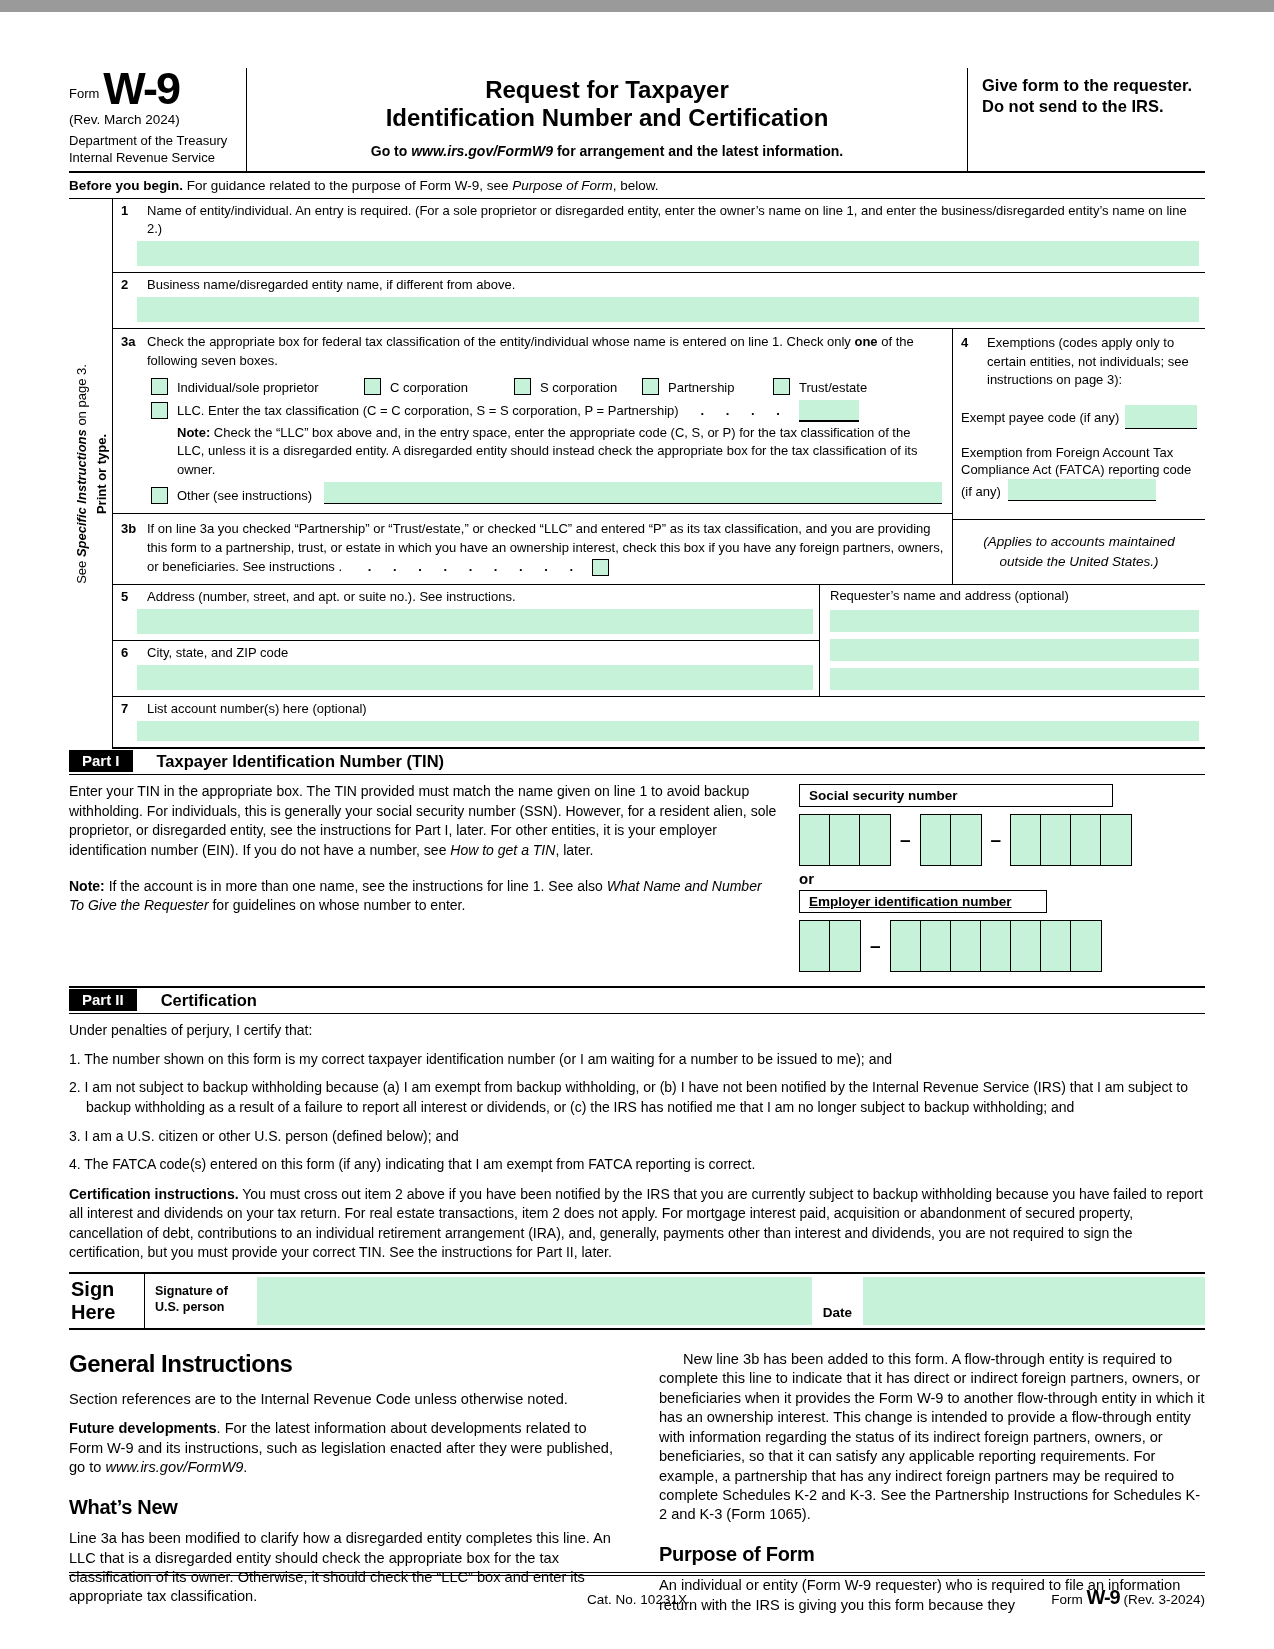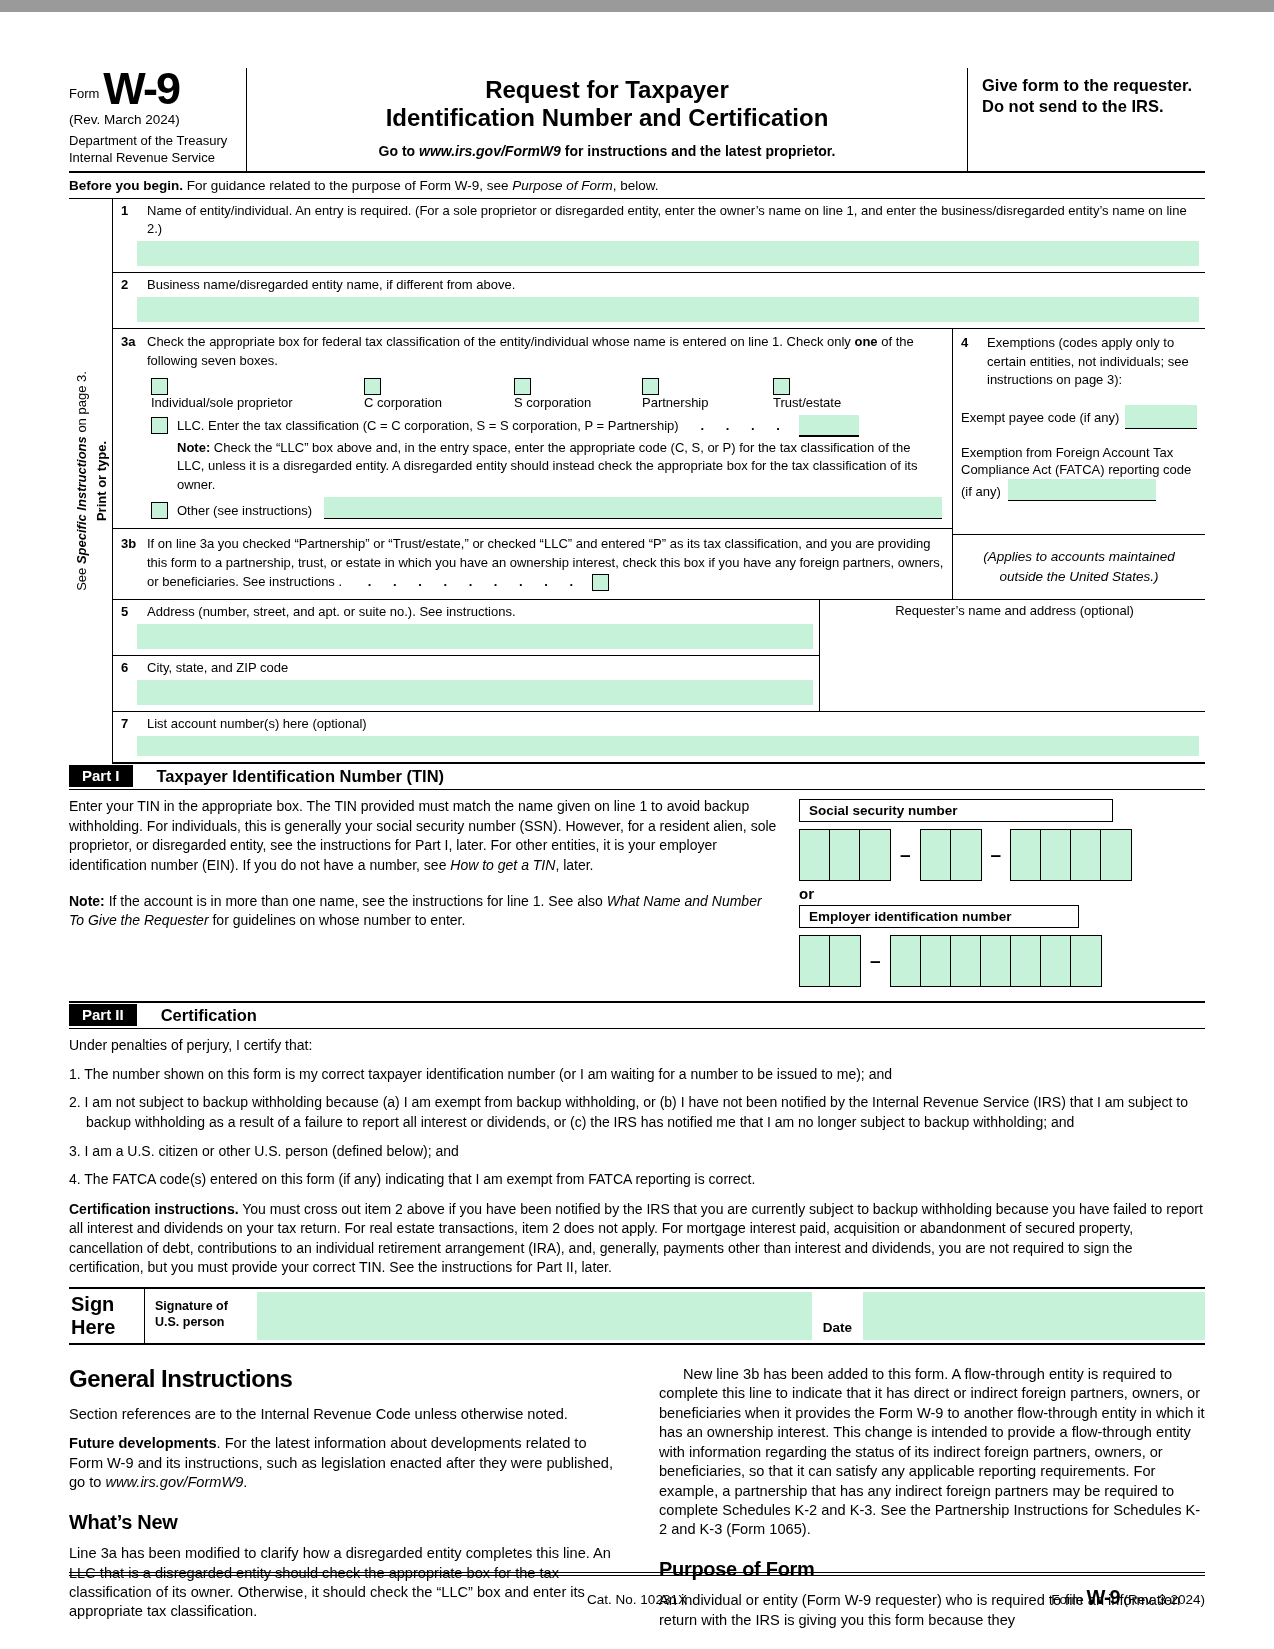--- a/index.html
+++ b/index.html
@@ -39,21 +39,21 @@
   .num{font-weight:bold;width:24px;flex:none;}
   .lab-text{flex:1;padding-left:2px;}
   .gfield{background:var(--green);height:25px;margin:3px 2px 2px 16px;}
 
   
   .split{display:flex;border-bottom:1.5px solid #000;}
   .col3{flex:1;border-right:1.5px solid #000;display:flex;flex-direction:column;min-width:0;}
   .sec3a{border-bottom:1.5px solid #000;padding:4px 6px 7px 8px;font-size:13px;flex:1;}
   .sec3b{padding:6px 8px 7px 8px;font-size:13px;display:flex;line-height:1.45;}
   .cbrow{display:flex;align-items:center;margin:8px 0 3px 30px;}
-  .cbitem{display:flex;align-items:flex-start;flex-direction:column;}
+  .cbitem{display:flex;align-items:flex-end;}
   .cb{width:17px;height:17px;border:1.5px solid #000;background:var(--green);flex:none;margin-right:9px;}
   .cb-inline{display:inline-block;vertical-align:middle;margin:0 0 0 6px;}
   .cbi1{width:213px;}.cbi2{width:150px;}.cbi3{width:128px;}.cbi4{width:131px;}
   .llcrow{display:flex;align-items:center;margin:5px 4px 1px 30px;}
   .dots{font-weight:bold;letter-spacing:9px;margin-left:22px;white-space:nowrap;}
   .llc-entry{width:60px;height:22px;background:var(--green);border-bottom:2px solid #000;margin-left:10px;flex:none;}
   .note3a{margin:2px 8px 2px 56px;line-height:1.42;}
   .otherrow{display:flex;align-items:flex-end;margin:3px 4px 2px 30px;}
   .other-lab{padding-bottom:1px;white-space:nowrap;}
   .other-field{flex:1;height:22px;background:var(--green);border-bottom:1.5px solid #000;margin-left:12px;}
@@ -64,35 +64,35 @@
   .payee-box{width:66px;height:24px;background:var(--green);border-bottom:1.5px solid #000;margin-left:6px;flex:1;}
   .fatca-line{margin-top:15px;}
   .fatca-box{display:inline-block;width:148px;height:22px;background:var(--green);border-bottom:1.5px solid #000;vertical-align:bottom;margin-left:4px;}
   .applies{padding:12px 12px;font-style:italic;text-align:center;font-size:13.5px;line-height:1.45;}
 
   
   .split56{display:flex;border-bottom:1.5px solid #000;}
   .left56{flex:1;border-right:1.5px solid #000;min-width:0;}
   .row5{border-bottom:1.5px solid #000;}
   .row5,.row6{padding:3px 4px 4px 8px;}
-  .right56{width:385px;padding:3px 6px 6px 10px;display:flex;flex-direction:column;font-size:13px;align-items:center;}
+  .right56{width:385px;padding:3px 6px 6px 10px;display:flex;flex-direction:column;font-size:13px;}
   .rq-field{height:22px;background:var(--green);margin-top:7px;}
 
   
   .partbar{display:flex;align-items:center;border-bottom:1.5px solid #000;padding:1px 0 2px;}
   .part-label{background:#000;color:#fff;font-weight:bold;font-size:15px;padding:2px 13px 3px;}
   .part-title{font-weight:bold;font-size:16.5px;margin-left:24px;}
 
   
   .p1{display:flex;padding:7px 0 10px;border-bottom:2px solid #000;}
   .p1-left{width:730px;font-size:14px;line-height:1.4;padding-right:20px;}
   .p1-note{margin-top:16px;}
   .p1-right{flex:1;padding-top:2px;}
   .tin-label-box{border:1.5px solid #000;font-weight:bold;font-size:13.5px;padding:3px 9px;width:314px;}
-  .tin-label-box.ein{width:280px;margin-top:3px;}
+  .tin-label-box.ein{width:248px;margin-top:3px;text-decoration:underline;}
   .cells{display:flex;align-items:center;margin-top:7px;margin-bottom:4px;}
   .cellgrp{display:flex;border:1.5px solid #000;}
   .cell{width:30px;height:50px;background:var(--green);border-right:1px solid #000;}
   .cell:last-child{border-right:none;}
   .dash{font-weight:bold;font-size:19px;margin:0 9px;}
   .or{font-weight:bold;font-size:15px;margin:2px 0 2px;}
 
   
   .p2{font-size:14px;line-height:1.4;padding:7px 0 9px;border-bottom:2px solid #000;}
   .p2 p{margin:0;}
@@ -140,21 +140,21 @@
         <div>Department of the Treasury</div>
         <div>Internal Revenue Service</div>
       </div>
     </div>
     <div class="hdr-center">
       <div class="hdr-title">
         <div>Request for Taxpayer</div>
         <div>Identification Number and Certification</div>
       </div>
       <div class="hdr-goto">
-        <span>Go to </span><i>www.irs.gov/FormW9</i><span> for instructions and the latest proprietor.</span>
+        <span>Go to </span><i>www.irs.gov/FormW9</i><span> for arrangement and the latest information.</span>
       </div>
     </div>
     <div class="hdr-right">Give form to the requester. Do not send to the IRS.</div>
   </div>
 
   <div class="before">
     <b>Before you begin.</b><span> For guidance related to the purpose of Form W-9, see </span><i>Purpose of Form</i><span>, below.</span>
   </div>
 
   <div class="formgrid">

